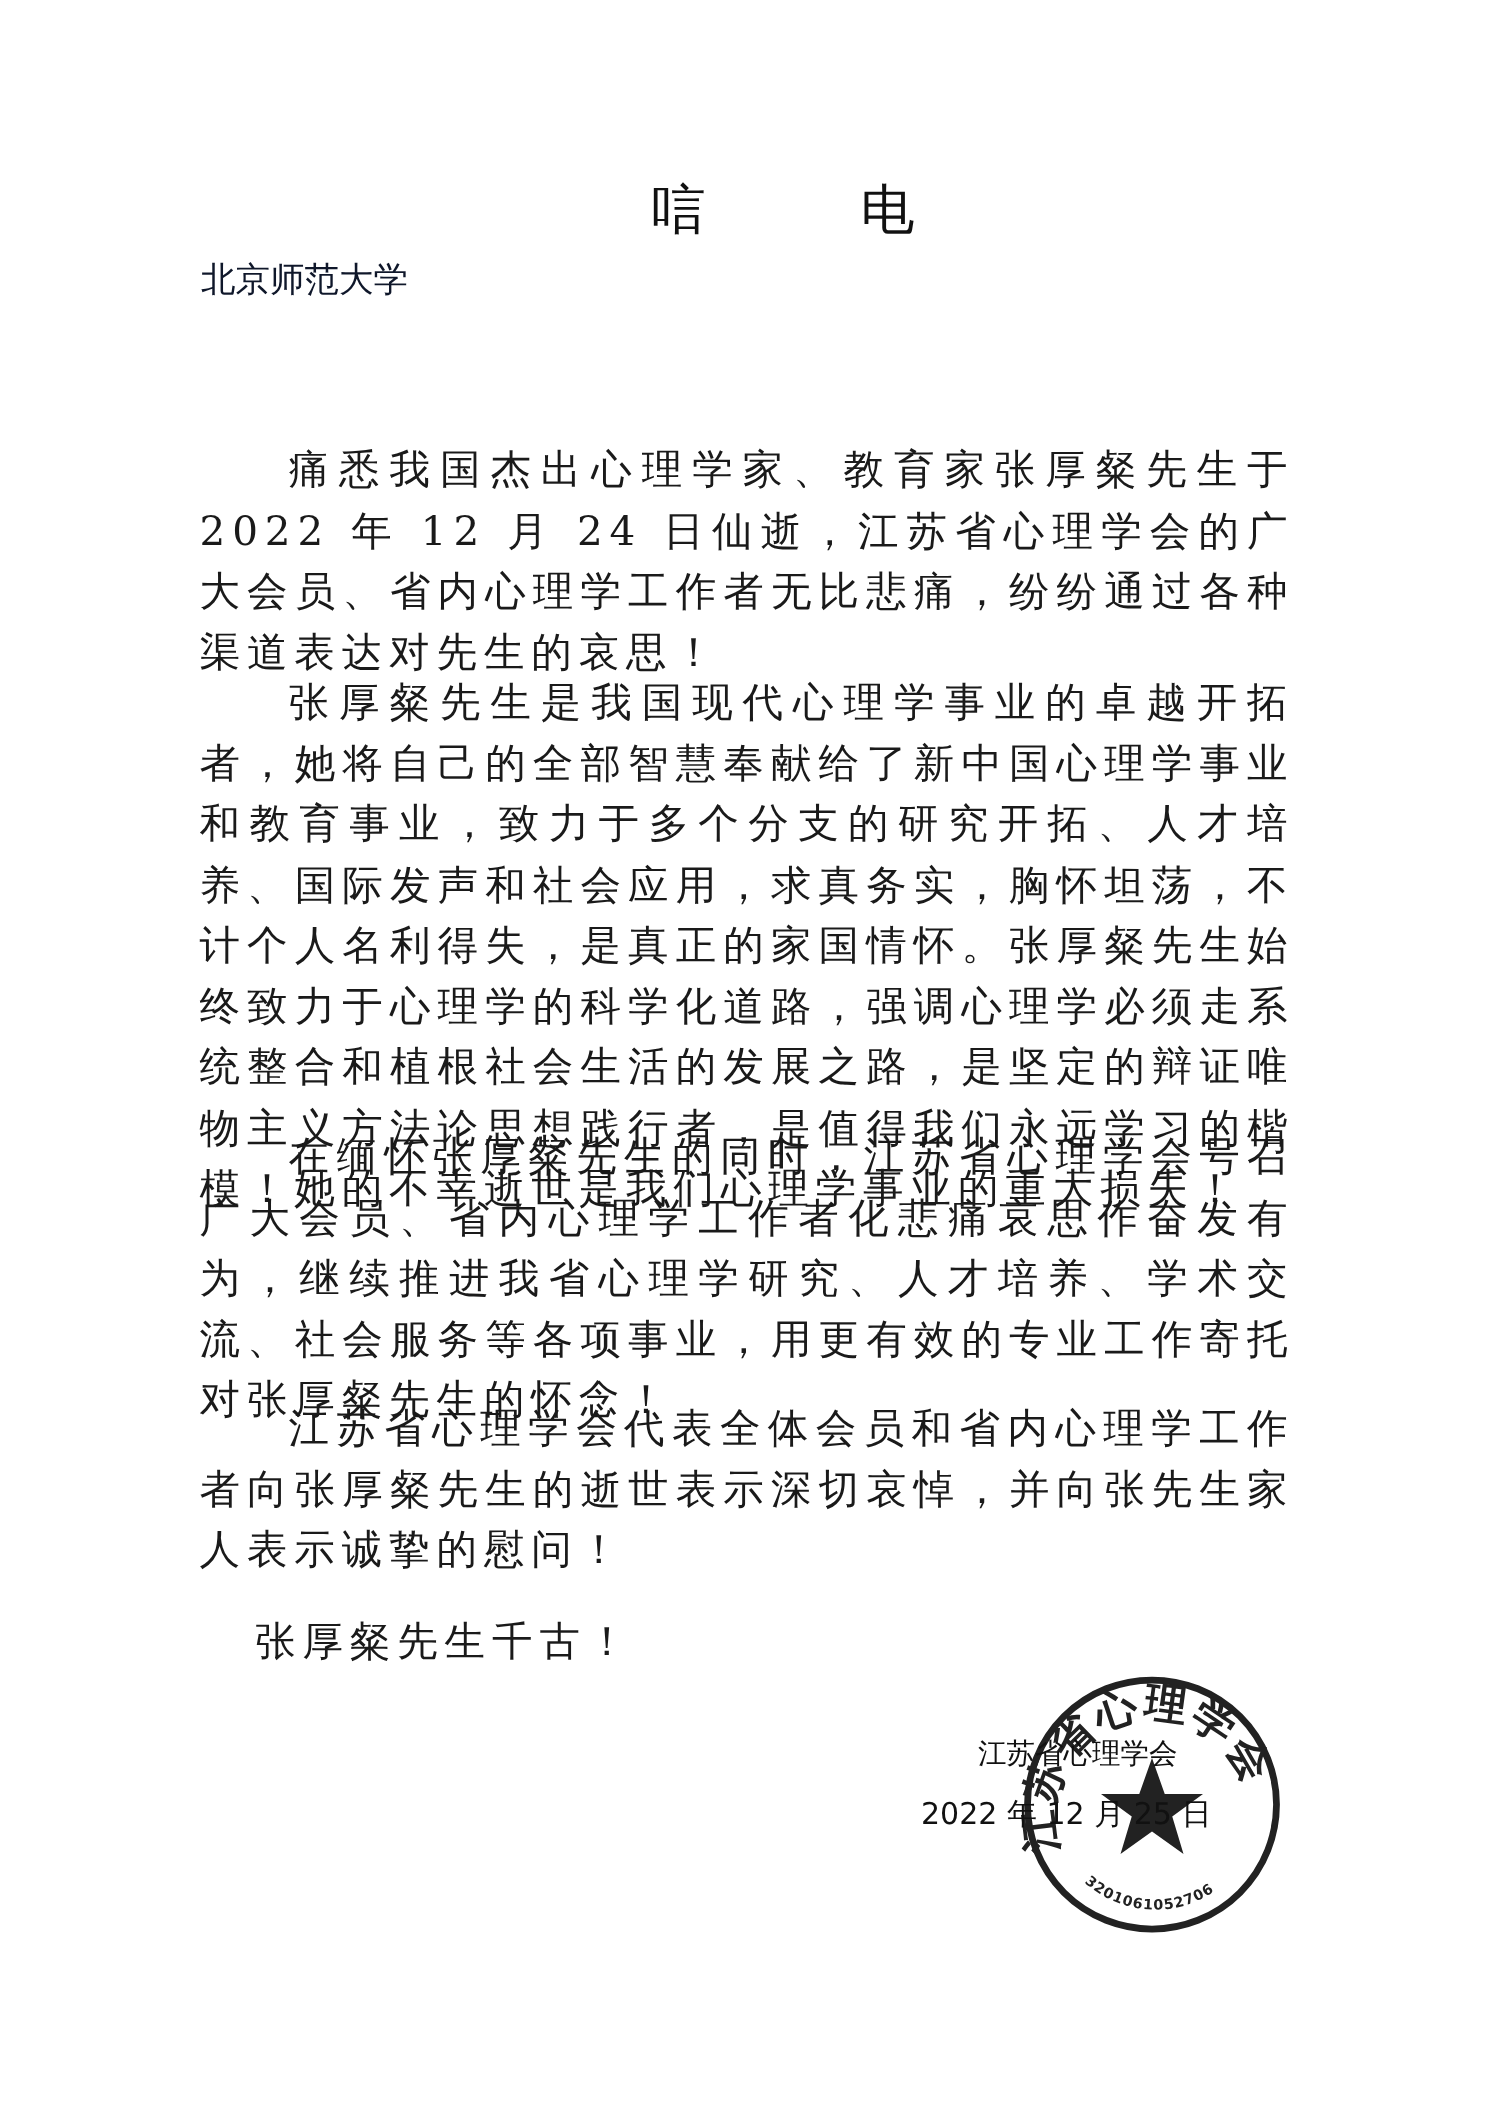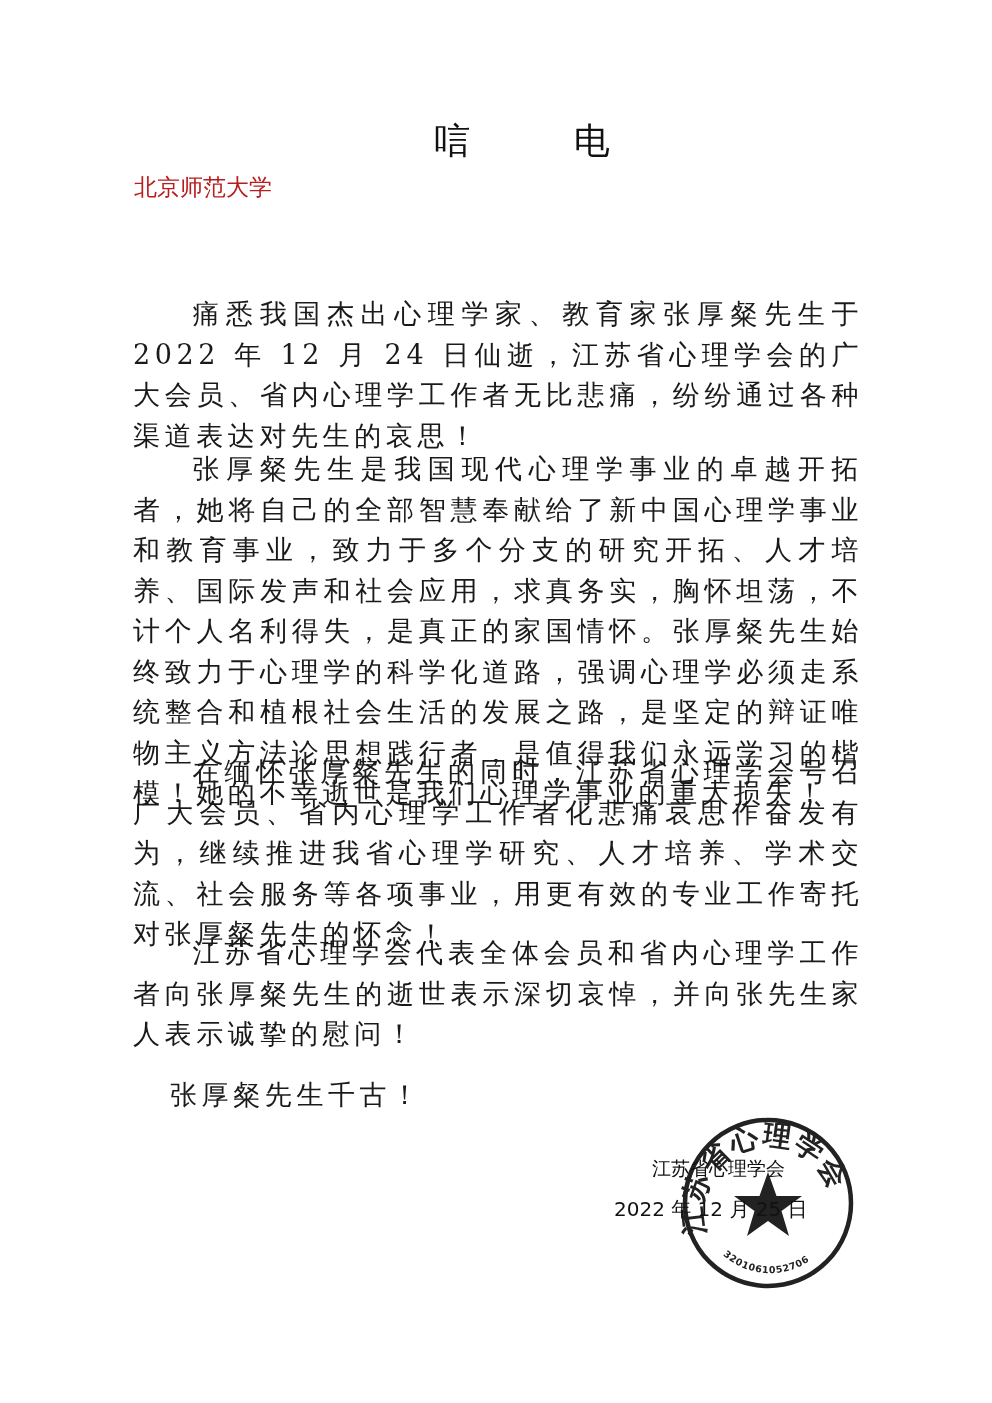--- a/index.html
+++ b/index.html
@@ -33,21 +33,21 @@
       line-height: 50px;
       color: #111;
       padding-left: 26px;
     }
     .addressee {
       position: absolute;
       left: 134px;
       font-family: "DejaVu Sans", sans-serif;
       font-size: 23px;
       line-height: 30px;
-      color: #b91c1c;
+      color: #0f172a;
     }
     .addr1 { top: 172px; }
     .addr2 { top: 215px; }
 
     .body-text {
       position: absolute;
       left: 133px;
       width: 730px;
       font-family: "DejaVu Serif", serif;
       font-size: 27px;

